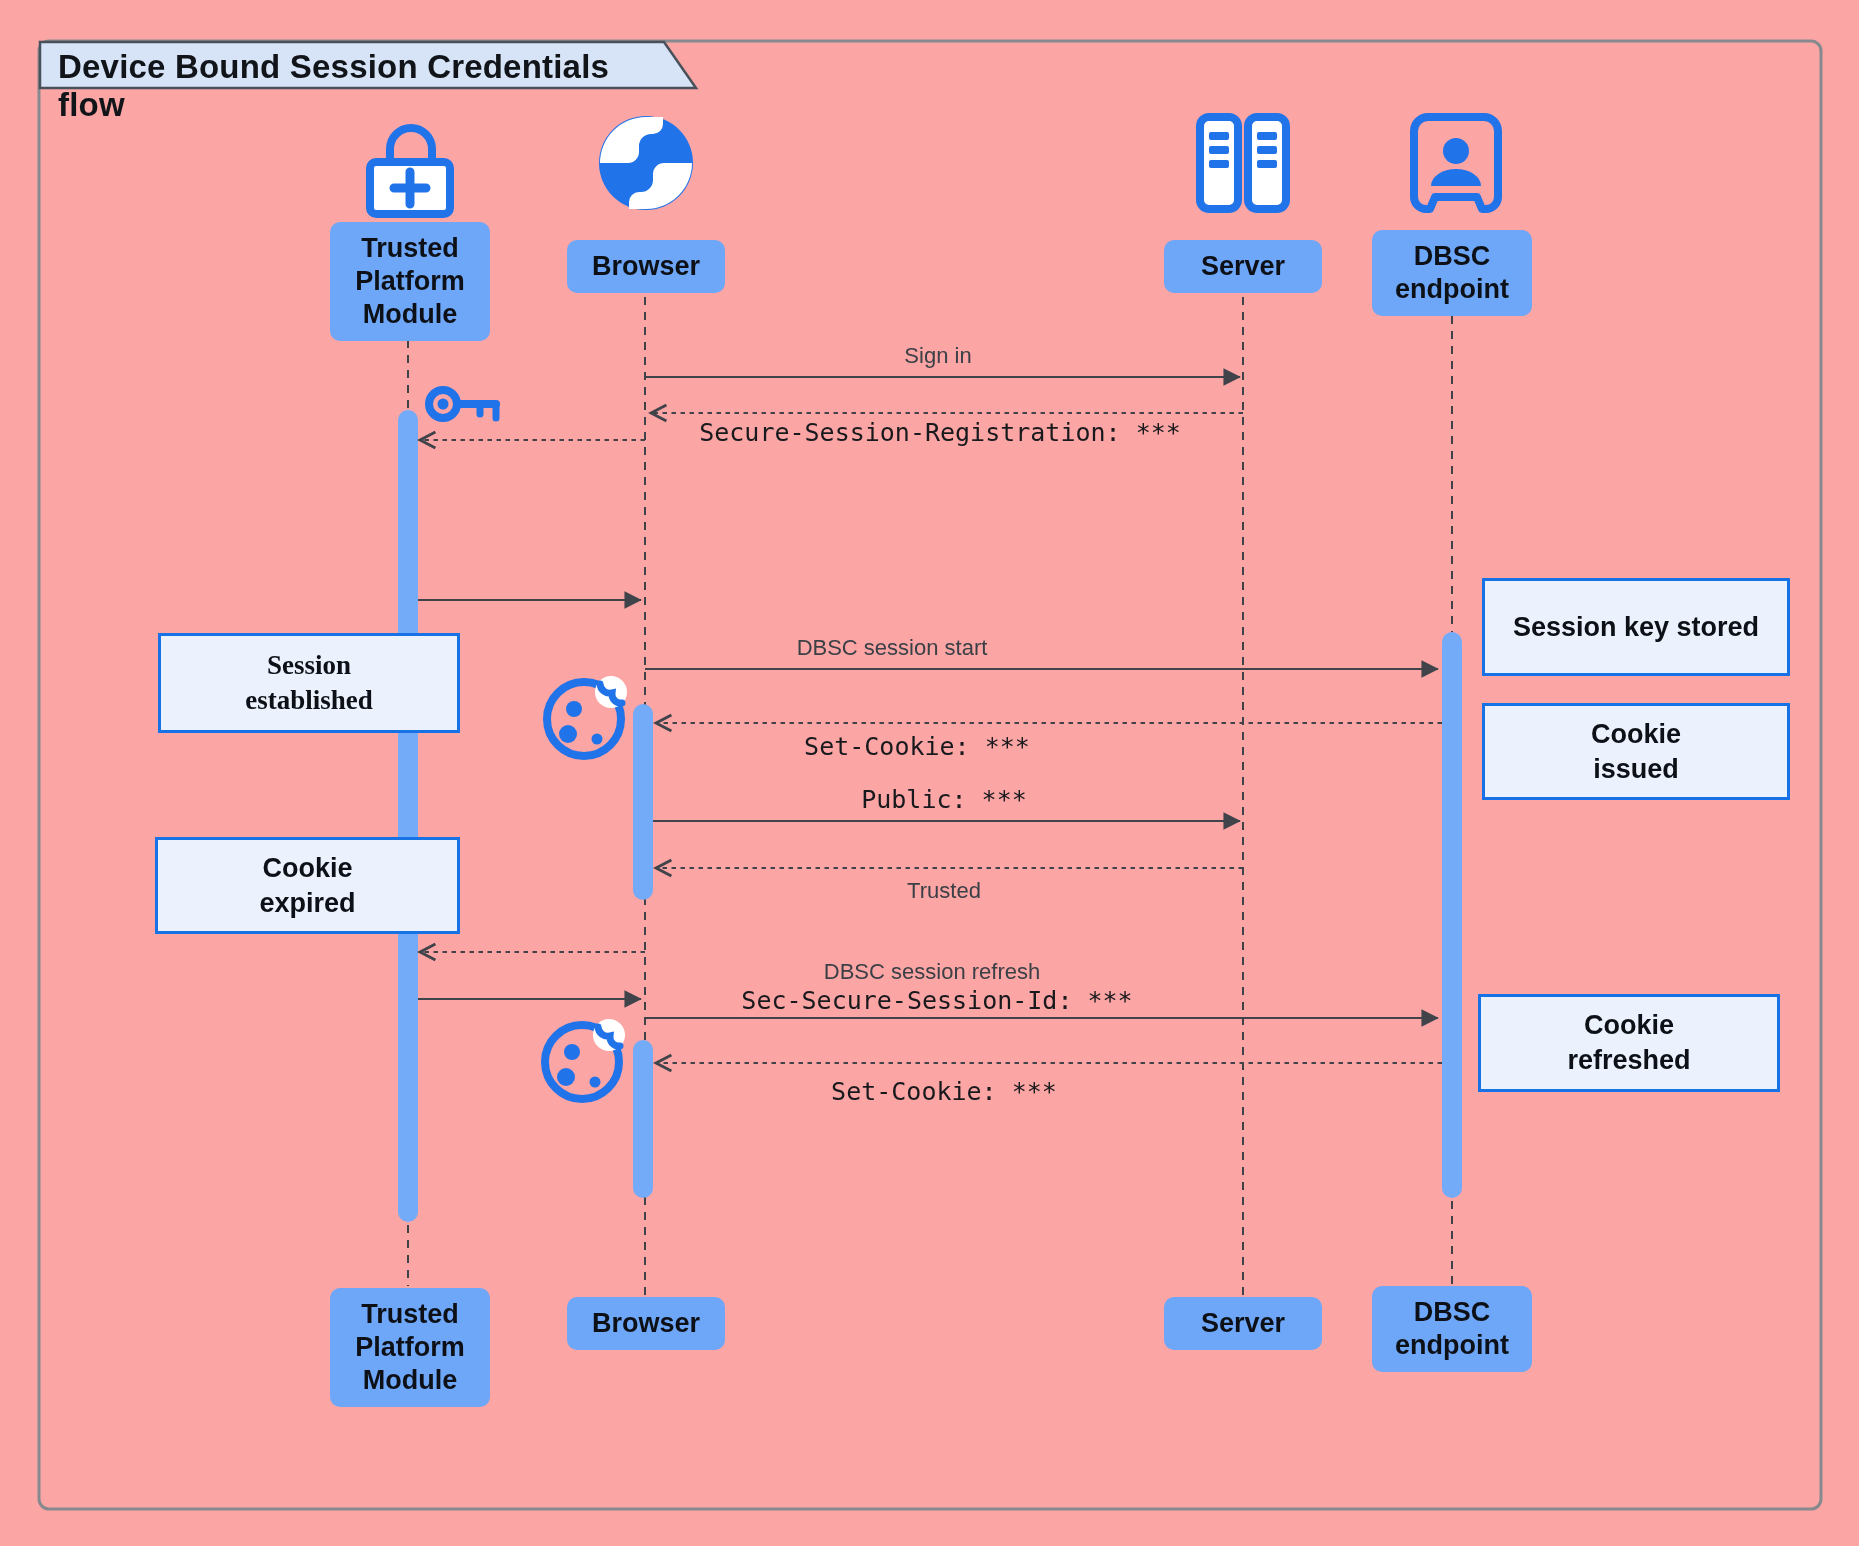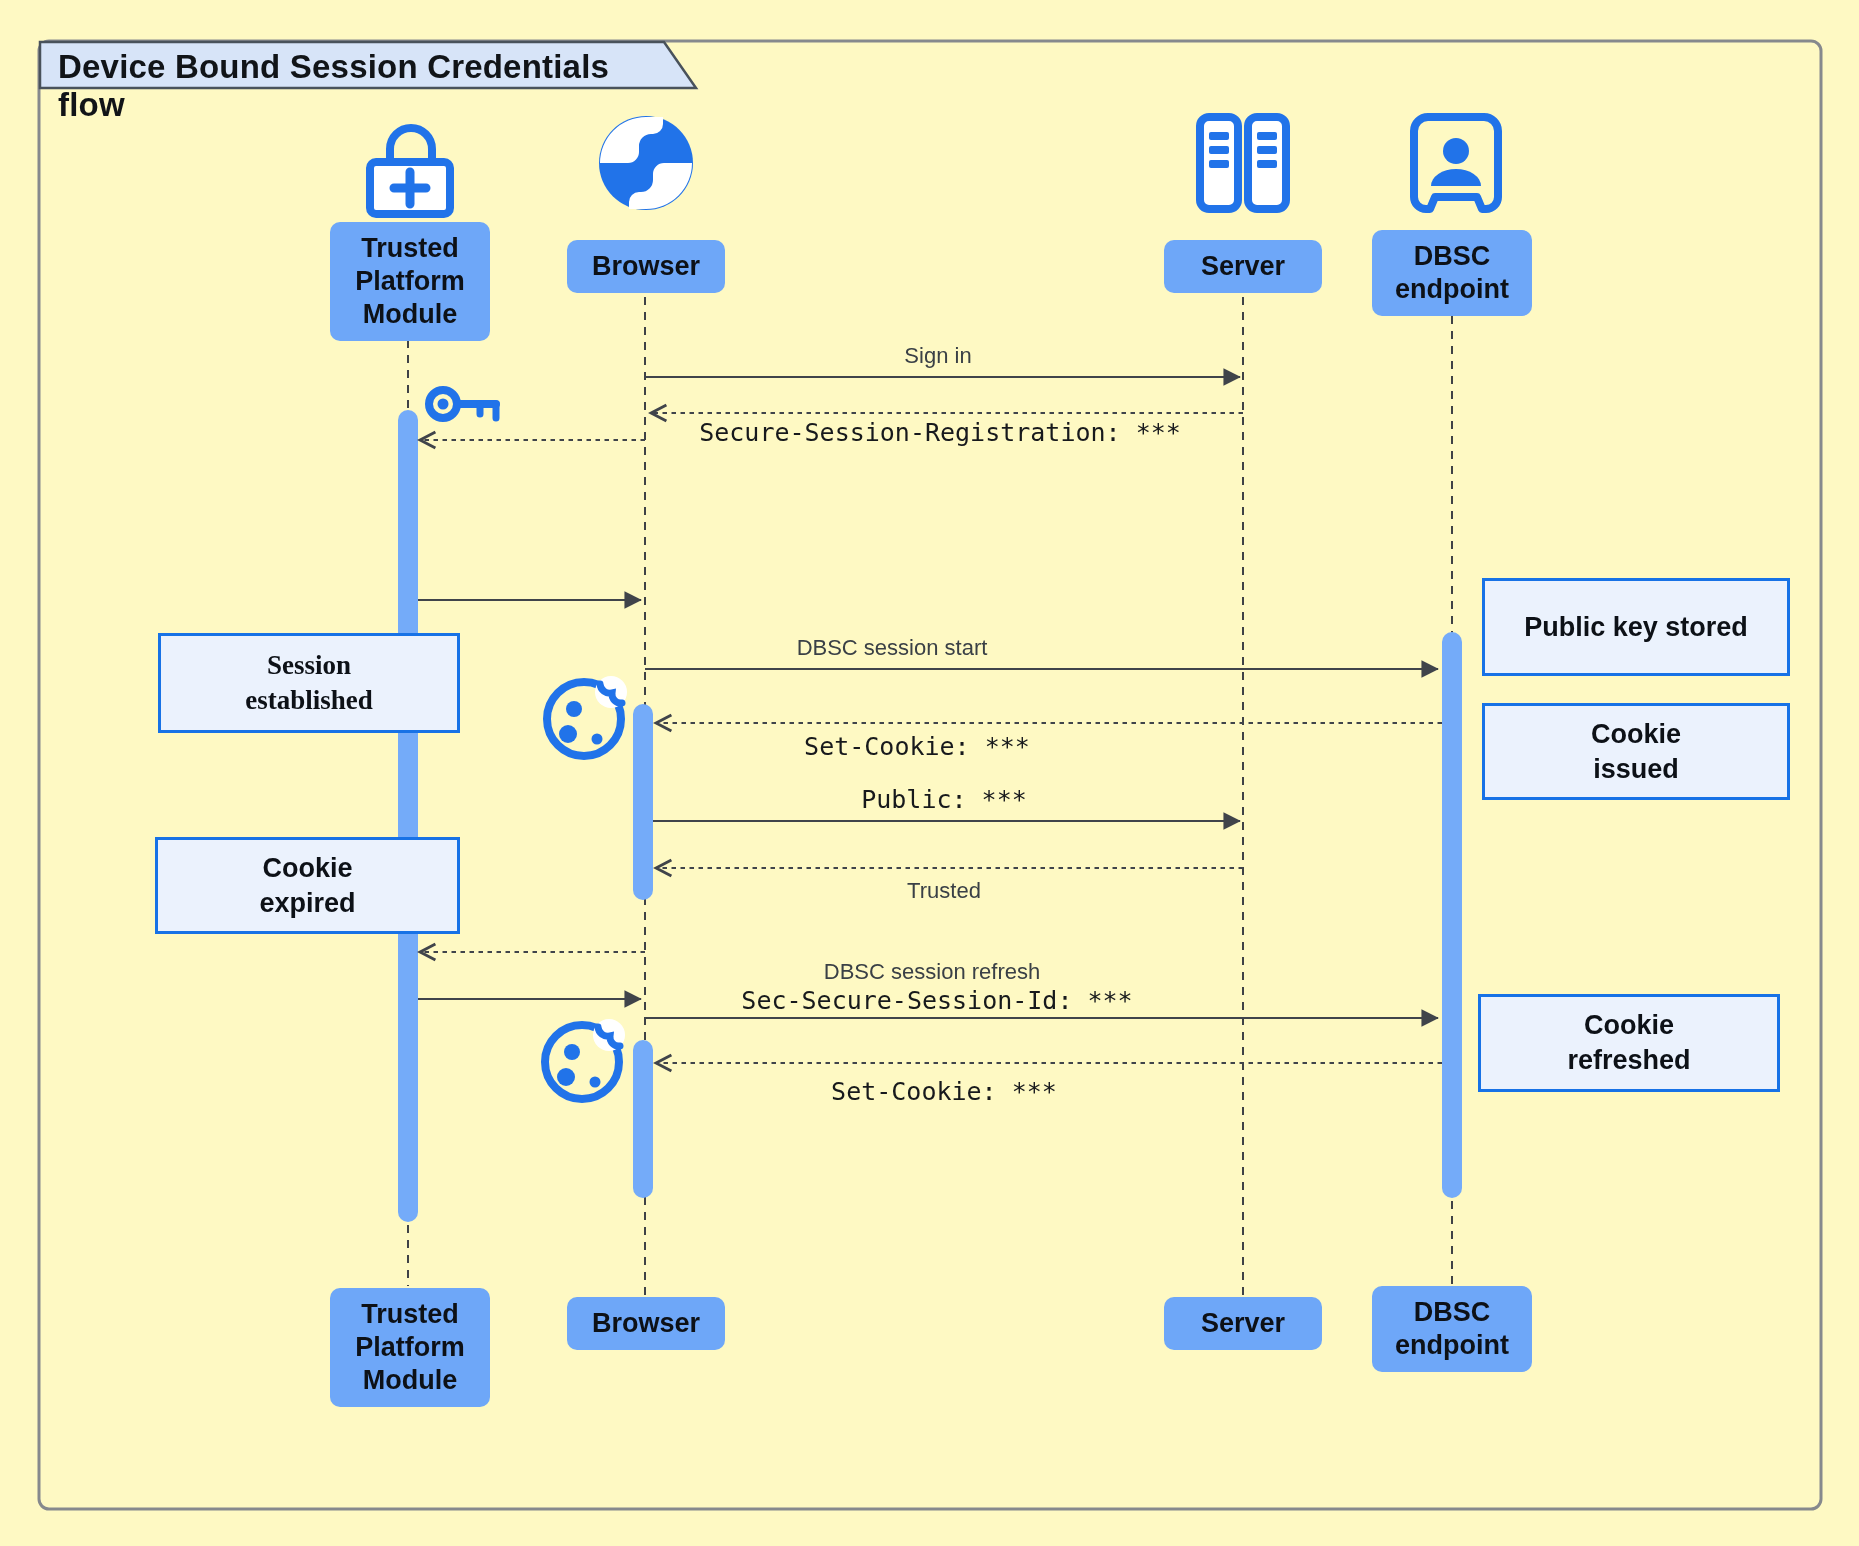--- a/index.html
+++ b/index.html
@@ -1,17 +1,17 @@
 <!DOCTYPE html>
 <html style="--icon-blue: #2173E9; --actor-fill: #6EA7F8; --activation-fill: #74ABF9; --note-fill: #EBF2FD; --note-border: #1772E6; --title-fill: #D7E4F8; --frame-border: #86898D; --line-color: #40444A; --message-text: #3A4046;"><head>
 <meta charset="utf-8">
 <style>
   html,body{margin:0;padding:0;background:#ffffff;}
   .canvas{
-    position:relative;width:1859px;height:1546px;background:#fef9c3;
+    position:relative;width:1859px;height:1546px;background:#fca5a5;
     font-family:"Liberation Sans",sans-serif;overflow:hidden;
   }
   svg.layer{position:absolute;left:0;top:0;}
 
   .title-text{
     position:absolute;left:58px;top:48px;width:600px;
     font-size:33px;font-weight:bold;color:#111418;letter-spacing:0.2px;
   }
   .actor-box{
     position:absolute;transform:translateX(-50%);
@@ -161,21 +161,21 @@
 Module</div>
   <div class="actor-box" style="left:646px;top:1297px;width:158px;">Browser</div>
   <div class="actor-box" style="left:1243px;top:1297px;width:158px;">Server</div>
   <div class="actor-box" style="left:1452px;top:1286px;width:160px;">DBSC
 endpoint</div>
 
   <div class="note" style="left:158px;top:633px;width:302px;height:100px;font-family:Liberation Serif, serif;">Session
 established</div>
   <div class="note" style="left:155px;top:837px;width:305px;height:97px;">Cookie
 expired</div>
-  <div class="note" style="left:1482px;top:578px;width:308px;height:98px;">Public key stored</div>
+  <div class="note" style="left:1482px;top:578px;width:308px;height:98px;">Session key stored</div>
   <div class="note" style="left:1482px;top:703px;width:308px;height:97px;">Cookie
 issued</div>
   <div class="note" style="left:1478px;top:994px;width:302px;height:98px;">Cookie
 refreshed</div>
 
   <div class="msg" style="left:938px;top:356px;">Sign in</div>
   <div class="msg mono" style="left:940px;top:432px;">Secure-Session-Registration: ***</div>
   <div class="msg" style="left:892px;top:648px;">DBSC session start</div>
   <div class="msg mono" style="left:917px;top:746px;">Set-Cookie: ***</div>
   <div class="msg mono" style="left:944px;top:799px;">Public: ***</div>

